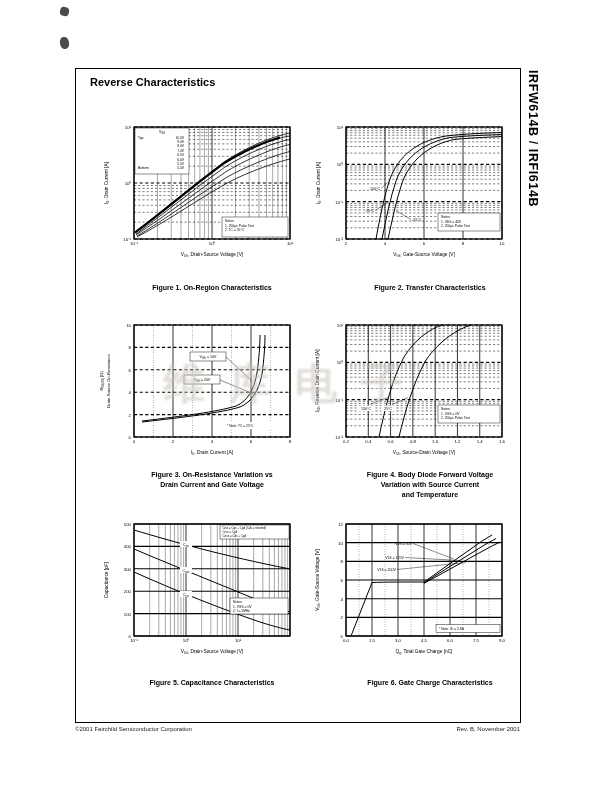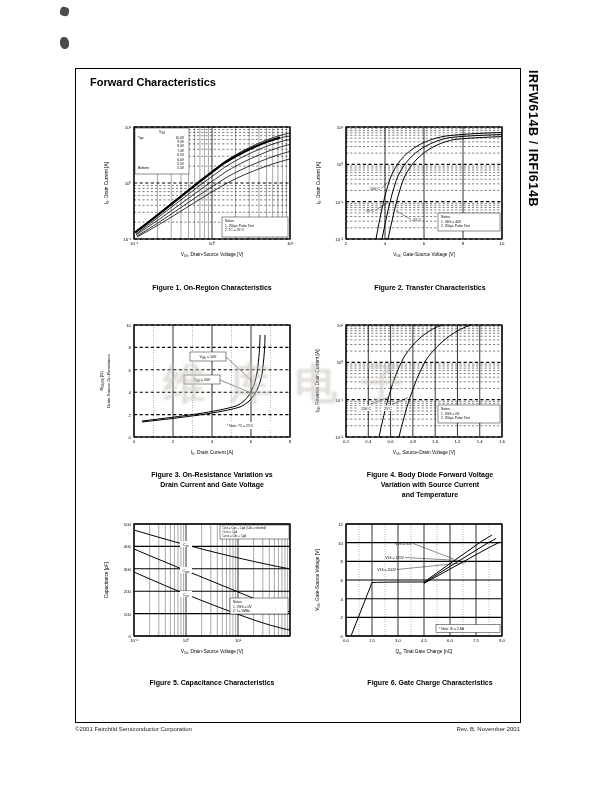--- a/index.html
+++ b/index.html
@@ -45,21 +45,21 @@
 </style>
 </head>
 <body>
 
 <div id="page">
 
   <div class="scan-mark" style="left:60px;top:7px;width:9px;height:9px;transform:rotate(12deg);"></div>
   <div class="scan-mark" style="left:60px;top:37px;width:9px;height:12px;transform:rotate(-8deg);"></div>
 
   <div id="border-box"></div>
-  <div id="header-title">Forward Characteristics</div>
+  <div id="header-title">Reverse Characteristics</div>
   <div id="side-label">IRFW614B / IRFI614B</div>
   <div id="watermark">维库电子</div>
 
   <svg class="fig" style="left:94px;top:119px;" width="212" height="150" viewBox="0 0 212 150">
     <g transform="translate(40,8)">
       <g>
           <line x1="0.00" y1="0.00" x2="0.00" y2="112.00" class="gv"></line>
           <line x1="23.48" y1="0.00" x2="23.48" y2="112.00" class="gvm"></line>
           <line x1="37.22" y1="0.00" x2="37.22" y2="112.00" class="gvm"></line>
           <line x1="46.96" y1="0.00" x2="46.96" y2="112.00" class="gvm"></line>

